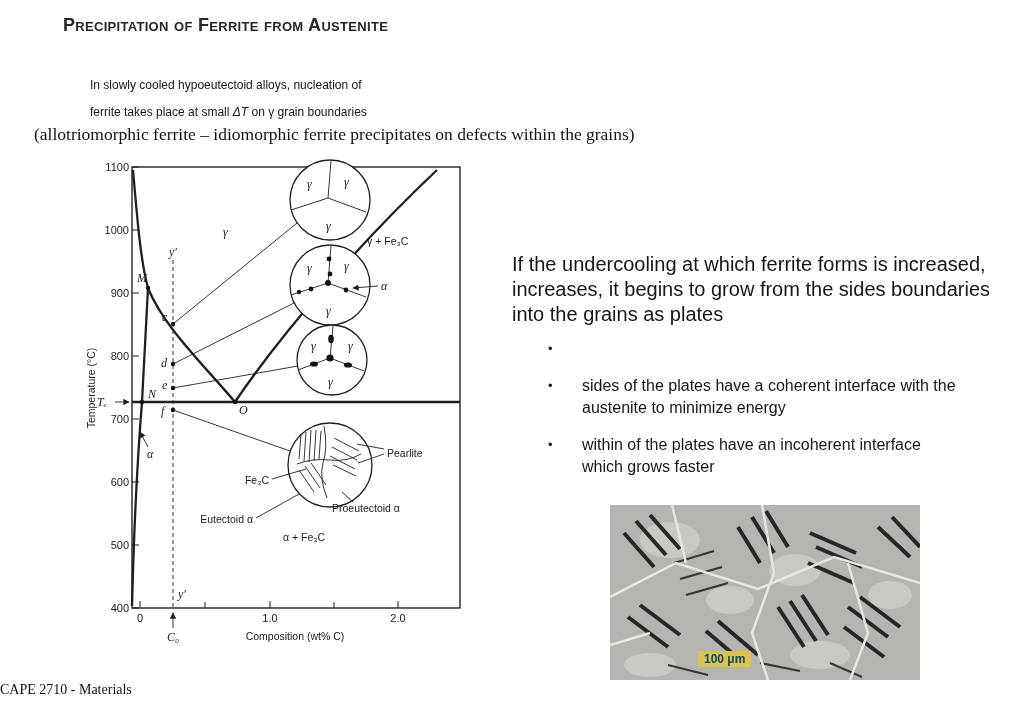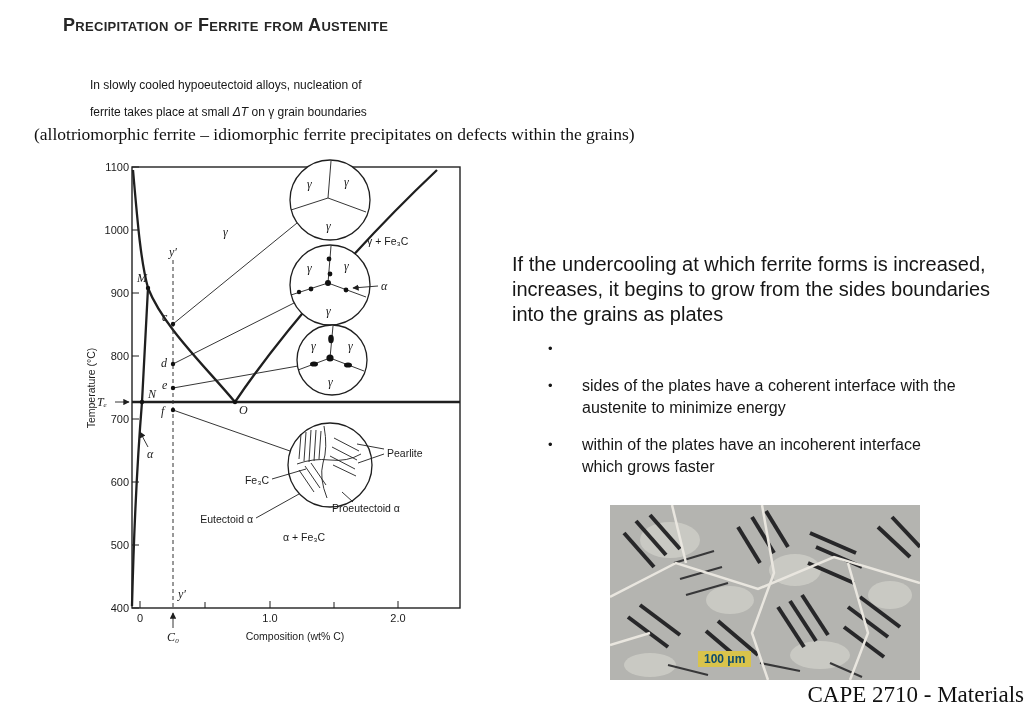--- a/index.html
+++ b/index.html
@@ -8,22 +8,22 @@
   .abs{position:absolute;}
   #title{left:63px;top:15px;font-size:18px;font-weight:600;font-variant:small-caps;
          letter-spacing:.3px;color:#262626;}
   #intro{left:90px;top:72px;font-size:12px;line-height:27px;color:#161616;}
   #intro .delta{font-style:italic;}
   #paren{left:2px;top:124px;font-family:"Liberation Serif",serif;font-size:17.5px;color:#111;margin-left:32px;}
   #rightpara{left:512px;top:252px;font-size:20px;line-height:25px;color:#161616;}
   #bullets{left:548px;top:338px;width:410px;font-size:16px;color:#161616;}
   .bullet{display:flex;margin-bottom:15px;line-height:22px;}
   .bullet .dot{width:10px;flex:0 0 10px;margin-right:24px;font-size:13px;line-height:22px;}
-  #footer{left:0;top:682px;width:1024px;text-align:right;
-          font-family:"Liberation Serif",serif;font-size:23px;color:#111;}
+  #footer{left:0;top:682px;width:1024px;text-align:left;
+          font-family:"Liberation Serif",serif;font-size:14px;color:#111;}
   
   #pd{left:85px;top:158px;}
   #pd text{font-family:"Liberation Sans",sans-serif;font-size:11px;fill:#1b1b1b;}
   #pd text.it{font-family:"Liberation Serif",serif;font-style:italic;font-size:12px;}
   #pd text.sm{font-size:10.5px;}
   #pd .thin{stroke:#1f1f1f;stroke-width:1;fill:none;}
   #pd .thick{stroke:#1f1f1f;stroke-width:2.3;fill:none;}
   #pd .hair{stroke:#1f1f1f;stroke-width:0.9;fill:none;}
   #pd .circ{fill:#ffffff;stroke:#1f1f1f;stroke-width:1.3;}
   

